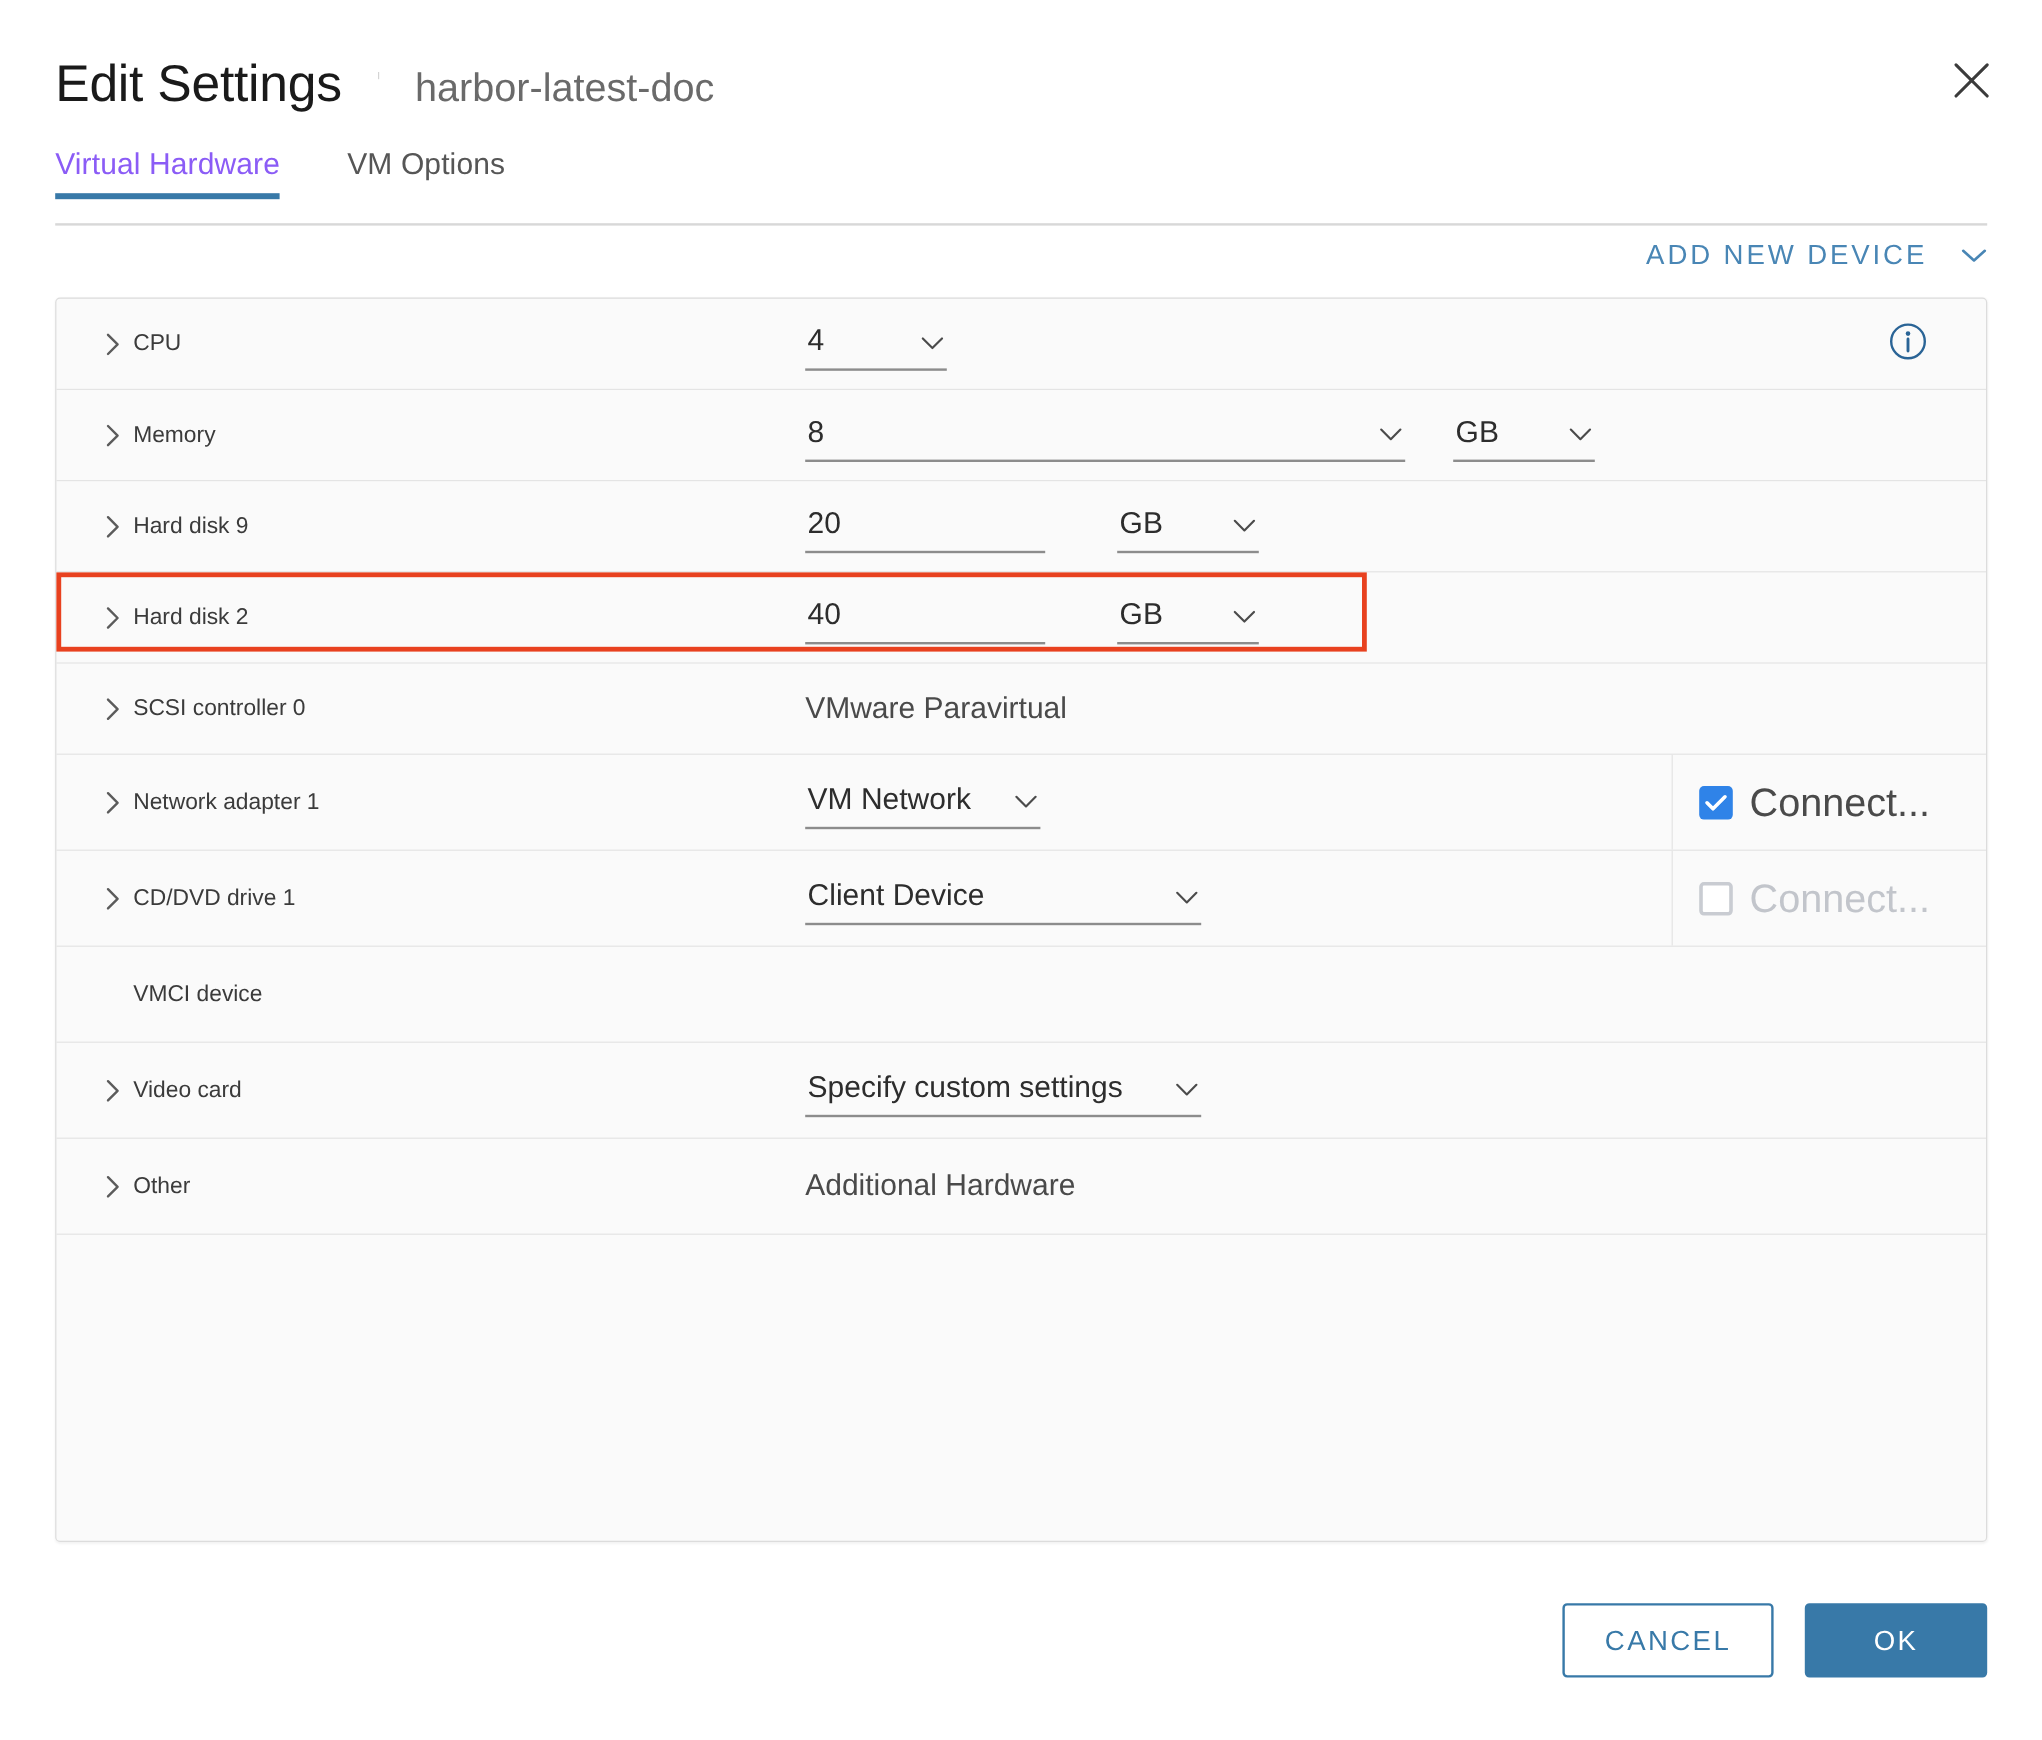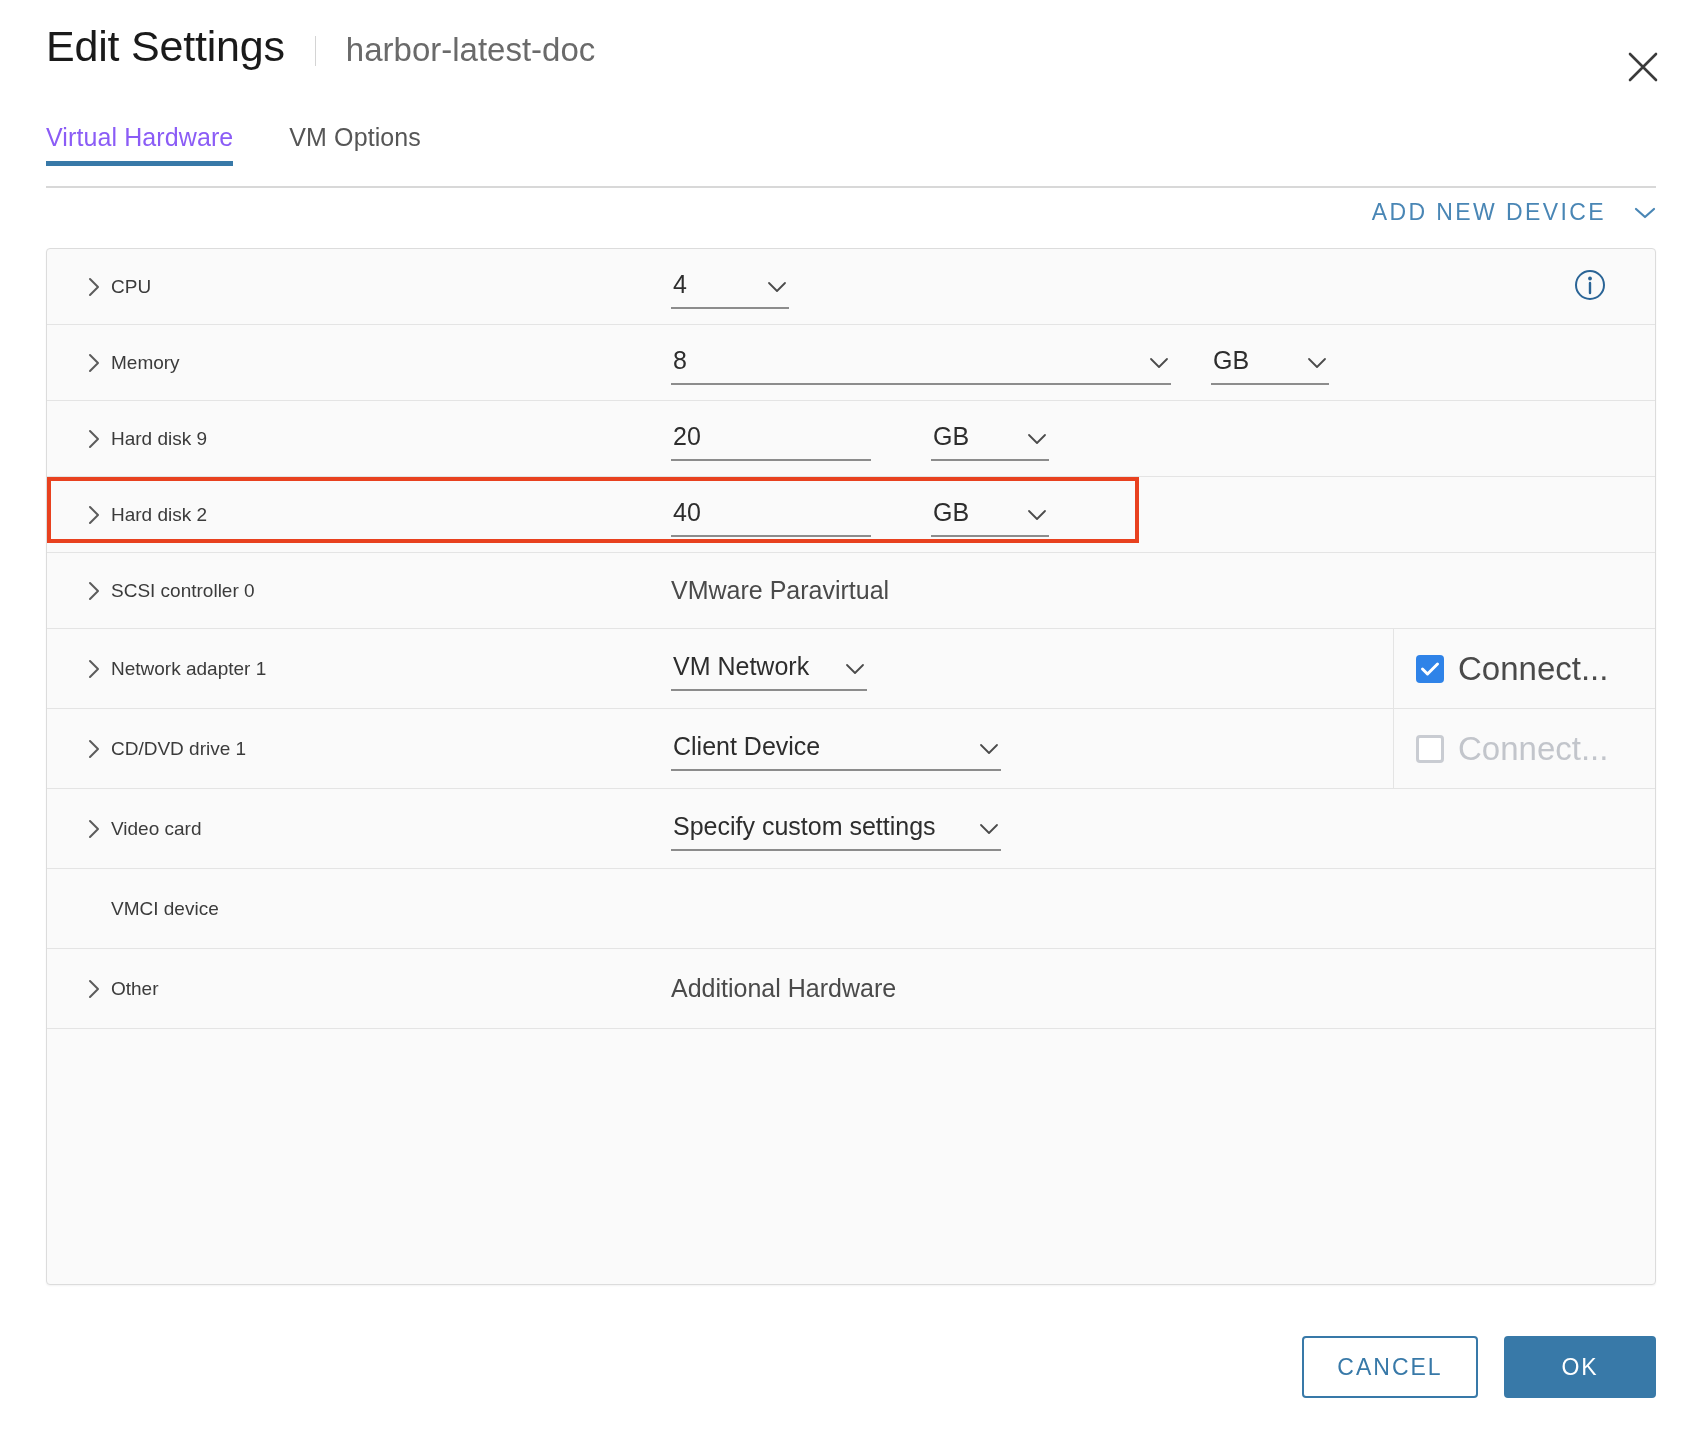--- a/index.html
+++ b/index.html
@@ -6,21 +6,21 @@
   html, body {
     width: 1702px; height: 1450px;
     background: #ffffff;
     font-family: "Liberation Sans", sans-serif;
     color: #2b2b2b;
     overflow: hidden;
   }
   .dialog { position: relative; width: 1702px; height: 1450px; padding: 0 46px; }
 
   
-  .header { display: flex; align-items: baseline; padding-top: 22px; height: 74px; }
+  .header { display: flex; align-items: baseline; padding-top: 46px; height: 74px; }
   .title { font-size: 43px; font-weight: 400; color: #1a1a1a; letter-spacing: -0.2px; }
   .title-sep { width: 1px; align-self: stretch; background: #d4d4d4; margin: 14px 30px 8px 30px; }
   .subtitle { font-size: 33px; font-weight: 400; color: #6a6a6a; }
   .close-btn {
     position: absolute; top: 44px; right: 36px;
     width: 46px; height: 46px; display: flex; align-items: center; justify-content: center;
     cursor: pointer;
   }
   .close-btn svg { display: block; }
 
@@ -333,50 +333,50 @@
           </span>
         </div>
       </div>
       <div class="connect-cell">
         <div class="cbox unchecked"></div>
         <span class="connect-label disabled">Connect...</span>
       </div>
     </div>
 
     <div class="device-row tall">
-      <div class="expander">
-        <svg width="16" height="22" viewBox="0 0 16 22" aria-hidden="true">
-          <path d="M4 3 L12 11 L4 19" stroke="#5b5b5b" stroke-width="2" fill="none" stroke-linecap="round" stroke-linejoin="round"></path>
-        </svg>
-      </div>
-      <div class="dev-label">Video card</div>
-      <div class="dev-value-area">
-        <div class="ctrl ctrl-video">
-          <span class="val">Specify custom settings</span>
-          <span class="chev">
-            <svg width="20" height="12" viewBox="0 0 20 12" aria-hidden="true">
-              <path d="M2 2 L10 10 L18 2" stroke="#4b4b4b" stroke-width="1.8" fill="none" stroke-linecap="round" stroke-linejoin="round"></path>
-            </svg>
-          </span>
-        </div>
-      </div>
-    </div>
-
-    <div class="device-row tall">
       <div class="expander empty"></div>
       <div class="dev-label">VMCI device</div>
       <div class="dev-value-area"></div>
     </div>
 
     <div class="device-row tall">
       <div class="expander">
         <svg width="16" height="22" viewBox="0 0 16 22" aria-hidden="true">
           <path d="M4 3 L12 11 L4 19" stroke="#5b5b5b" stroke-width="2" fill="none" stroke-linecap="round" stroke-linejoin="round"></path>
         </svg>
       </div>
+      <div class="dev-label">Video card</div>
+      <div class="dev-value-area">
+        <div class="ctrl ctrl-video">
+          <span class="val">Specify custom settings</span>
+          <span class="chev">
+            <svg width="20" height="12" viewBox="0 0 20 12" aria-hidden="true">
+              <path d="M2 2 L10 10 L18 2" stroke="#4b4b4b" stroke-width="1.8" fill="none" stroke-linecap="round" stroke-linejoin="round"></path>
+            </svg>
+          </span>
+        </div>
+      </div>
+    </div>
+
+    <div class="device-row tall">
+      <div class="expander">
+        <svg width="16" height="22" viewBox="0 0 16 22" aria-hidden="true">
+          <path d="M4 3 L12 11 L4 19" stroke="#5b5b5b" stroke-width="2" fill="none" stroke-linecap="round" stroke-linejoin="round"></path>
+        </svg>
+      </div>
       <div class="dev-label">Other</div>
       <div class="dev-value-area">
         <span class="plain-value">Additional Hardware</span>
       </div>
     </div>
 
     <div class="highlight-box"></div>
   </div>
 
   <div class="footer">

